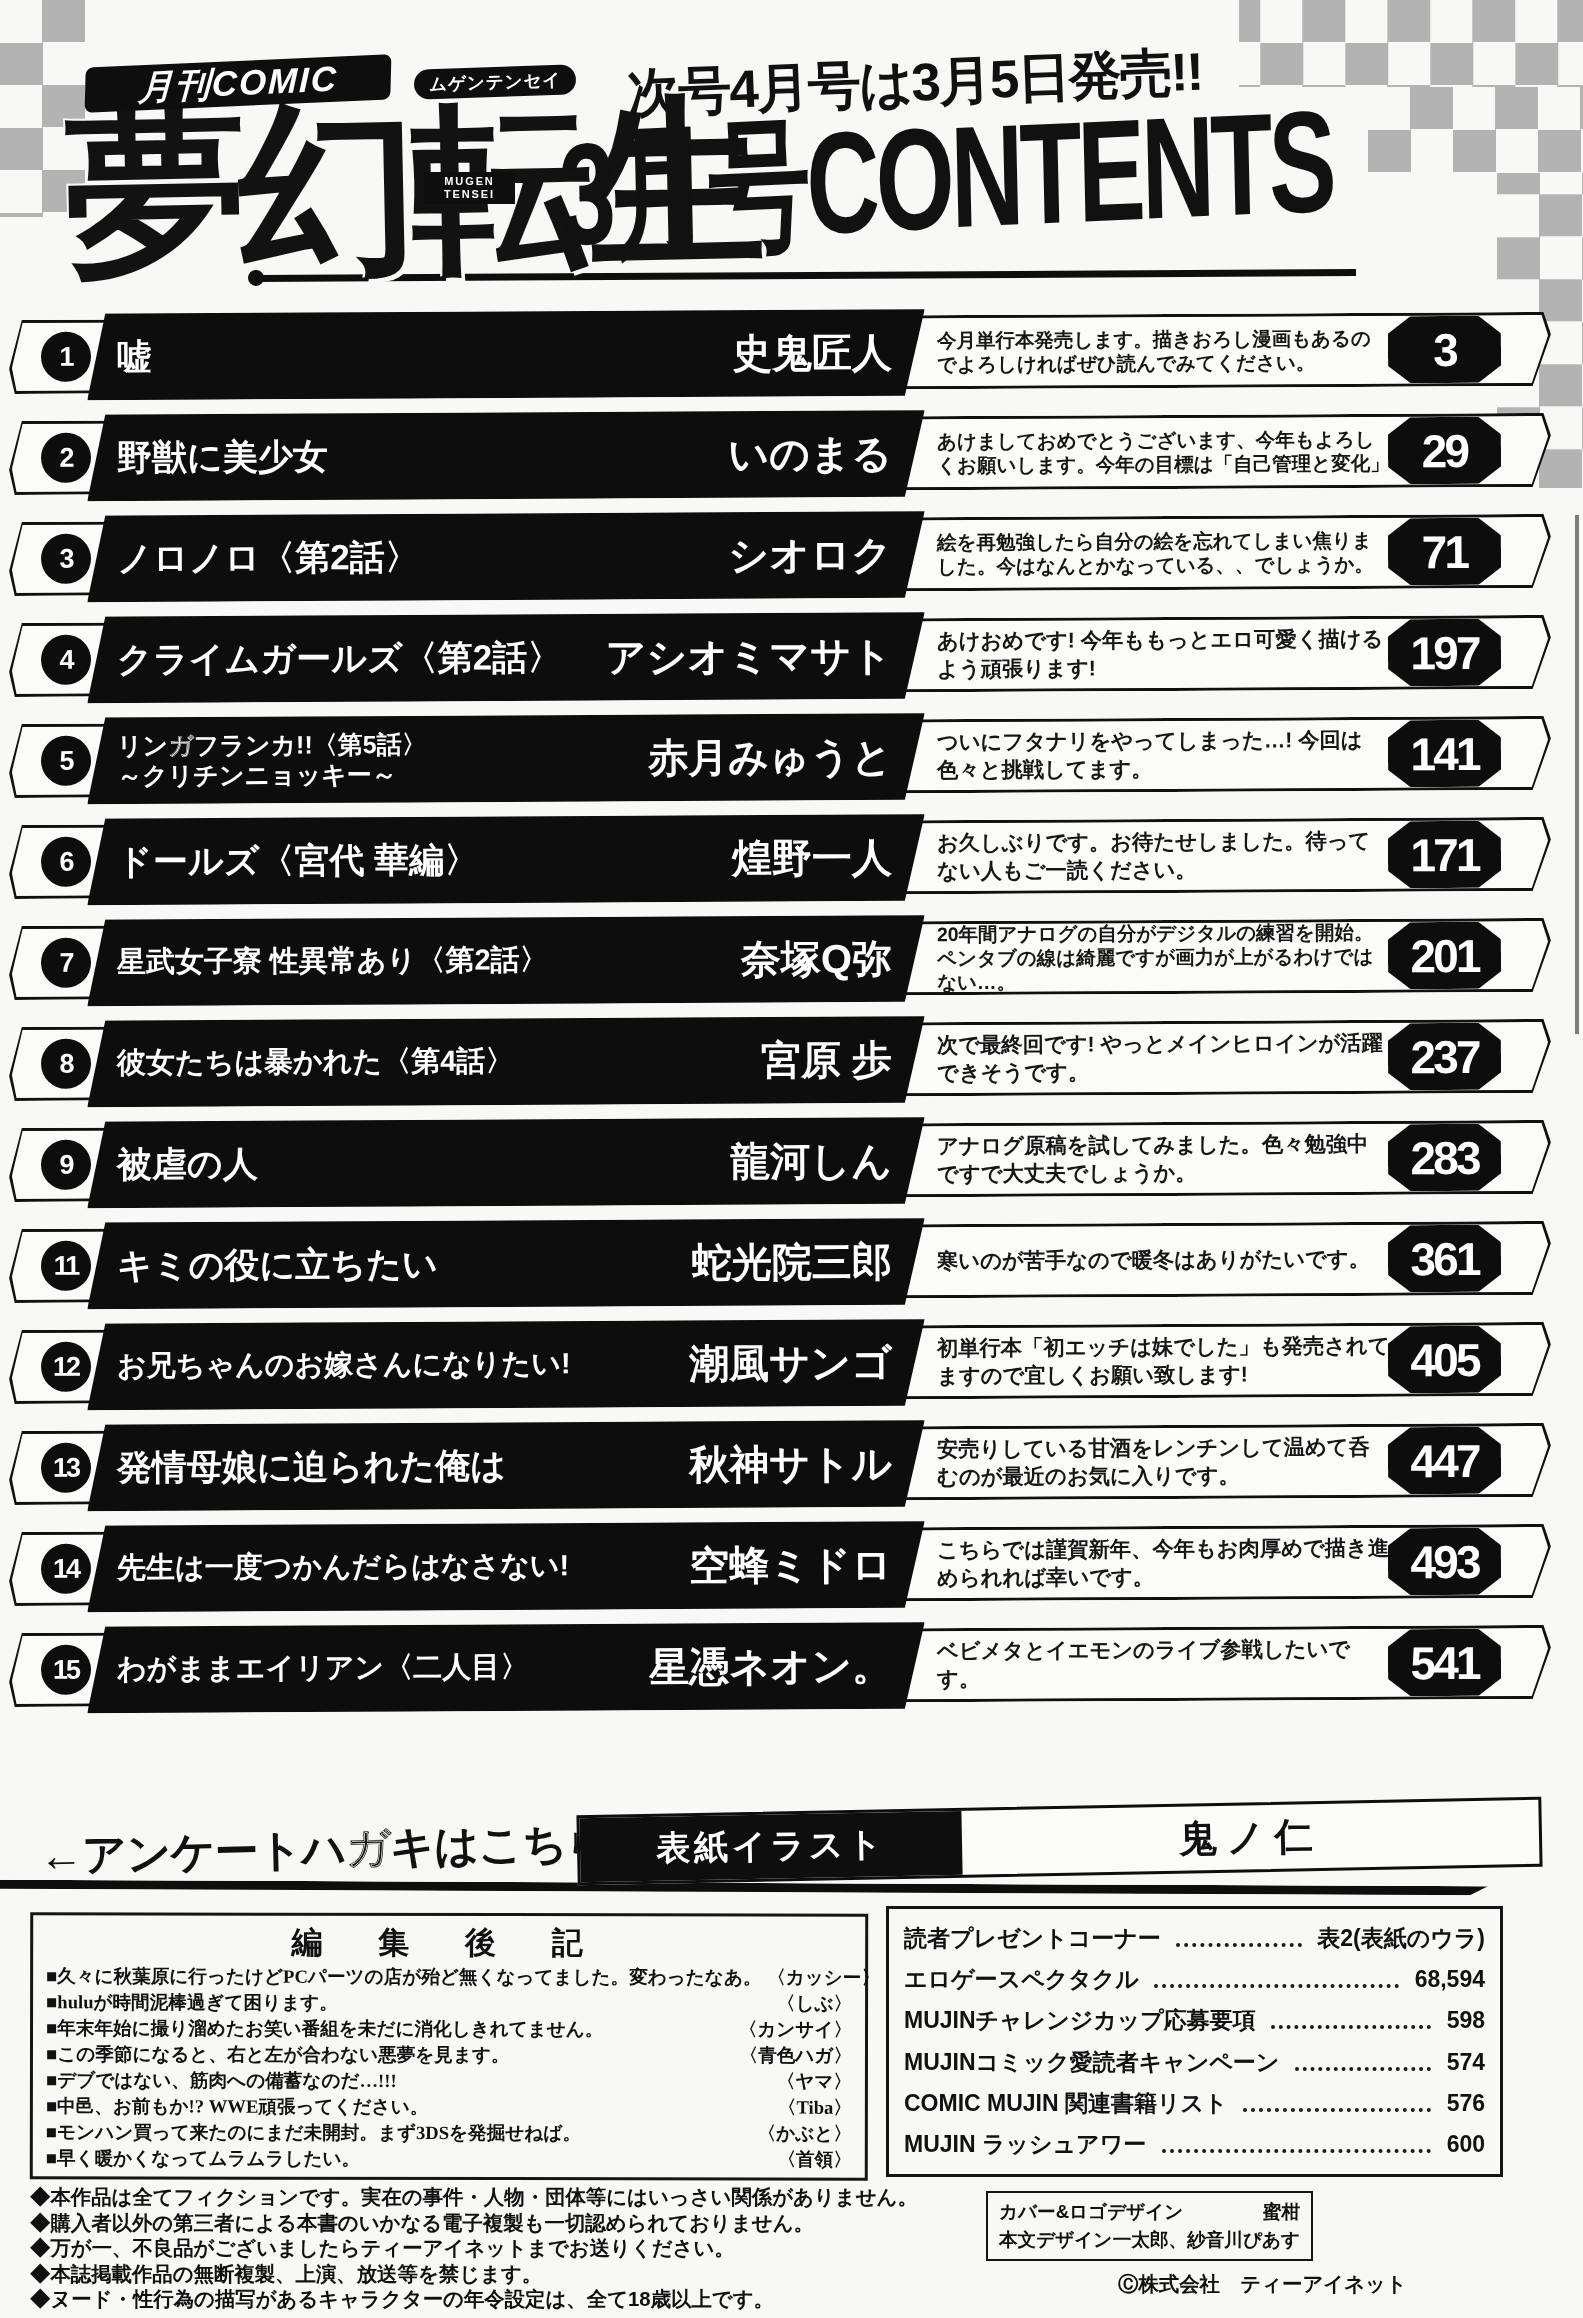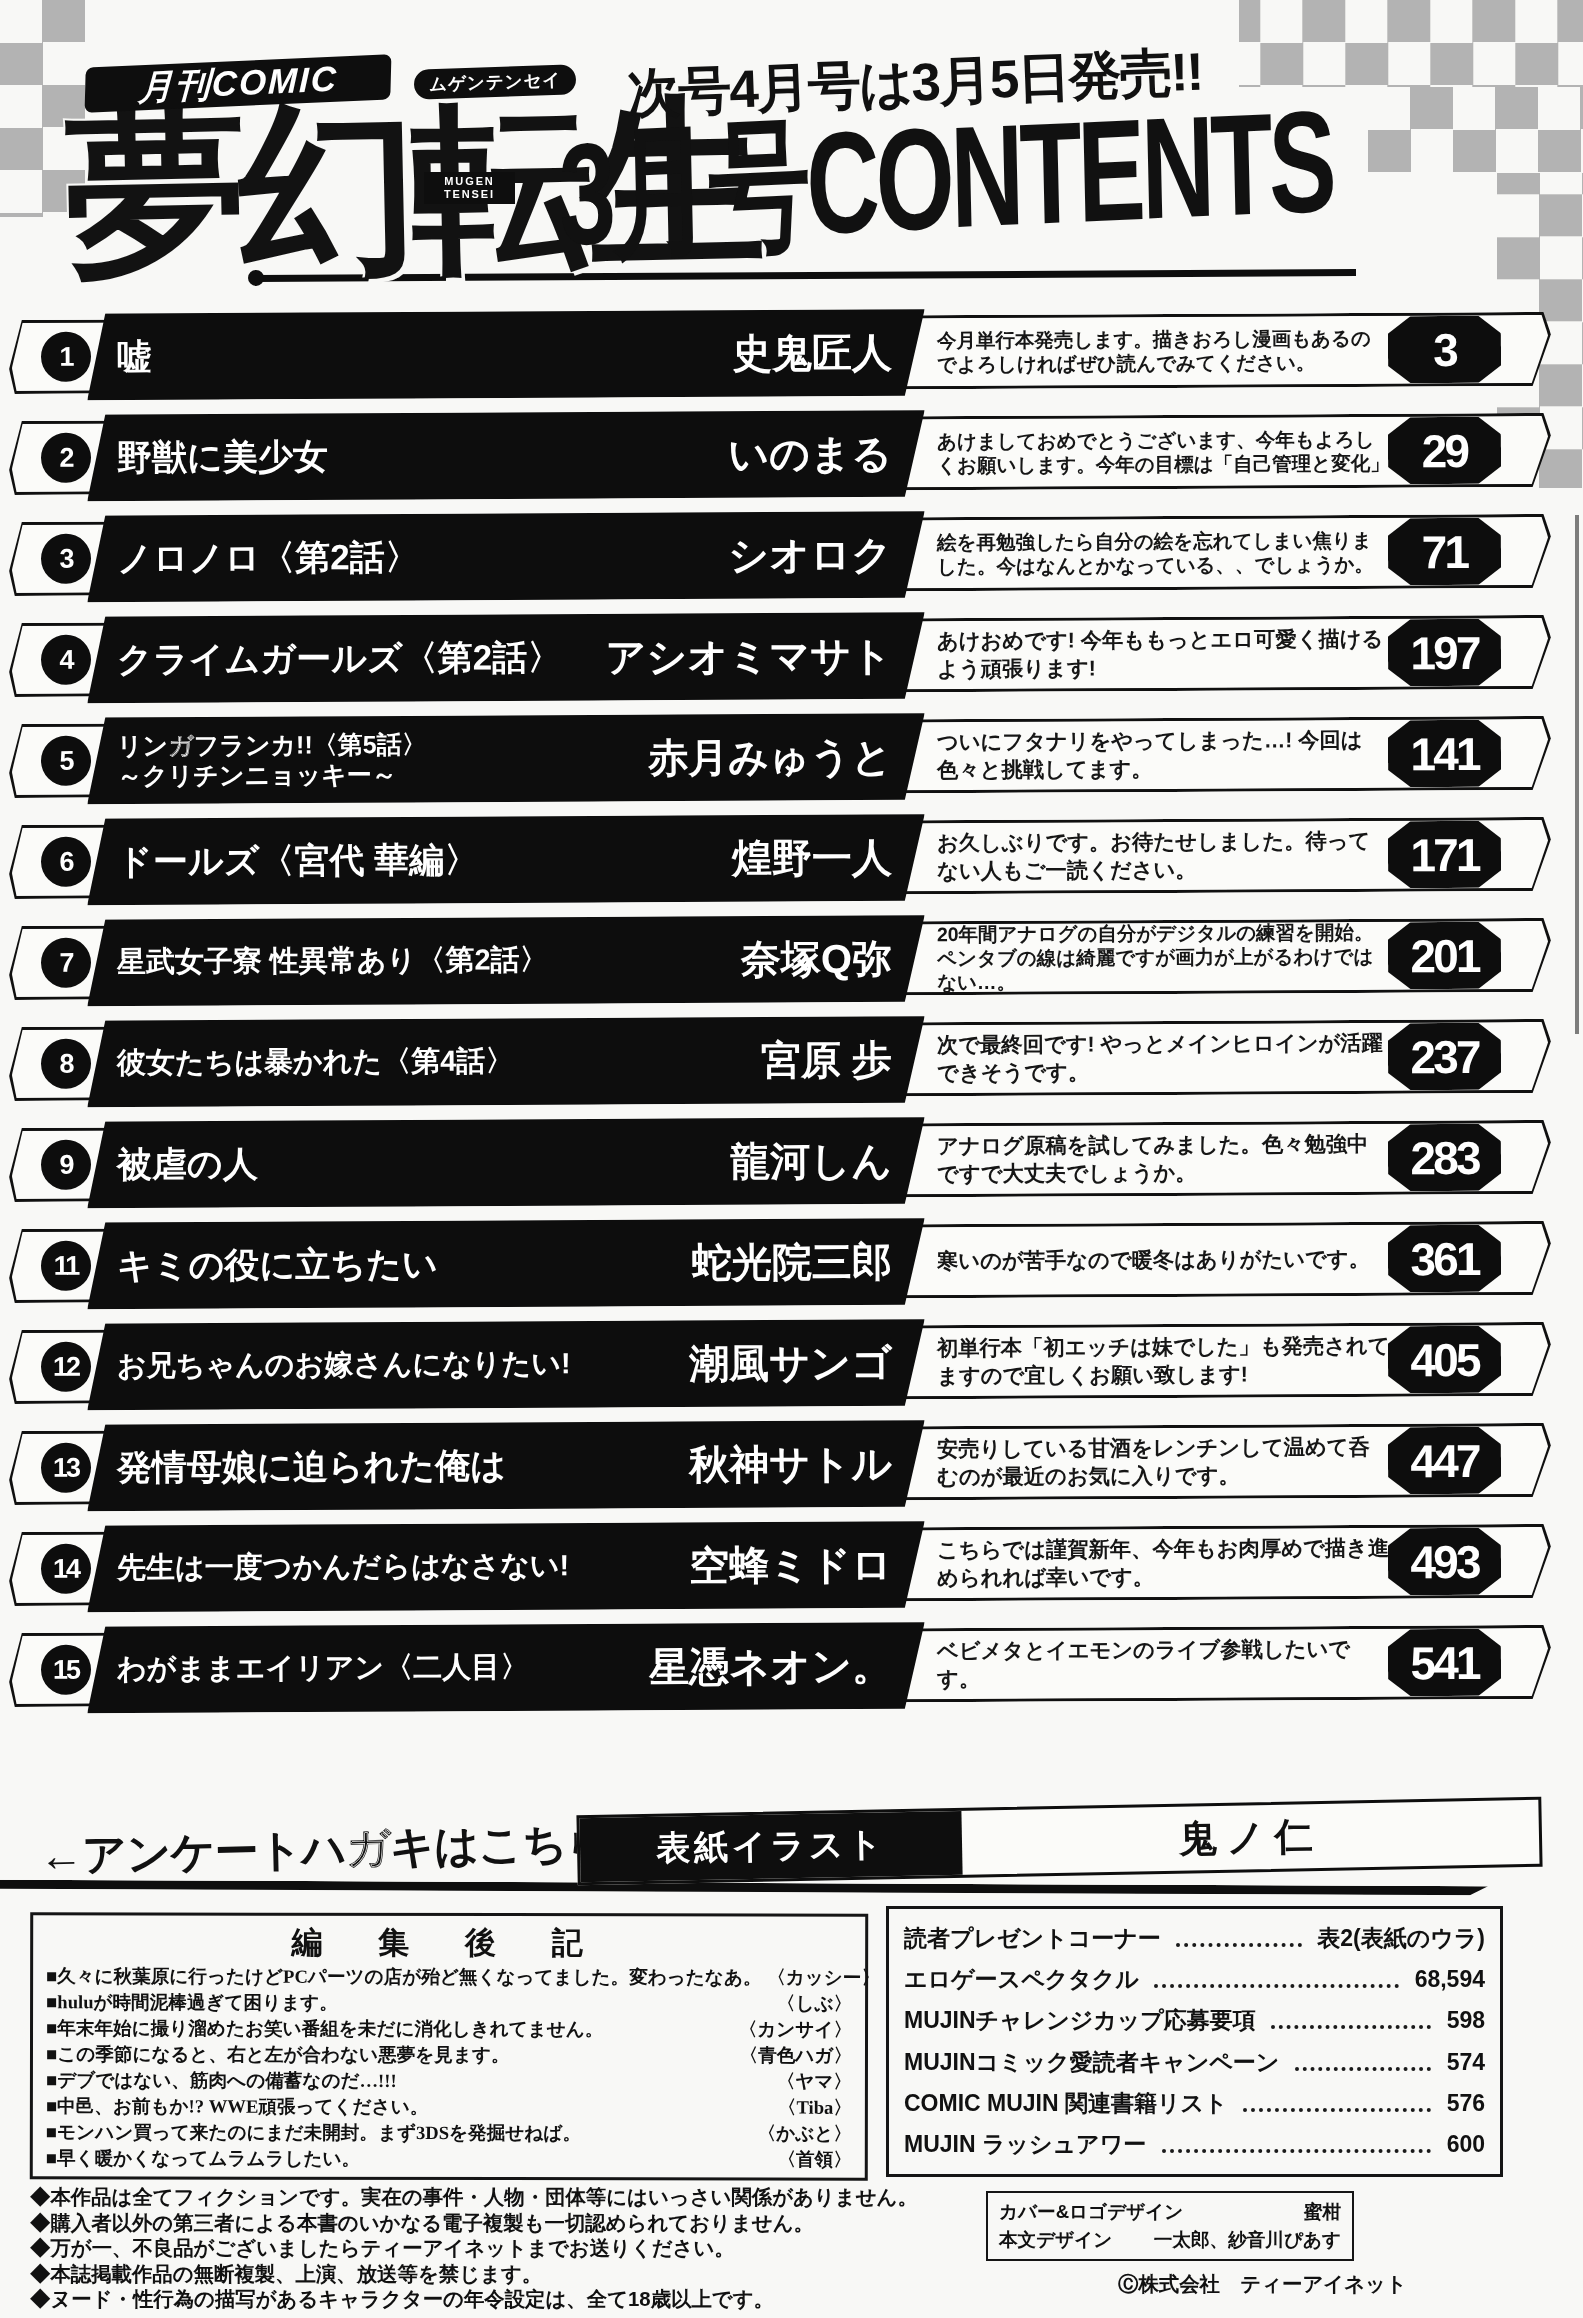--- a/index.html
+++ b/index.html
@@ -78,21 +78,21 @@
   .note-sig{flex-shrink:0;margin-left:5.6px;}
   
   .notices{position:absolute;left:30px;top:2185px;width:863px;}
   .notice{font-size:20.4px;line-height:25.6px;font-weight:bold;white-space:nowrap;}
   
   .infobox{position:absolute;left:886px;top:1906px;width:617px;height:271px;border:3.7px solid #151515;
            box-sizing:border-box;background:#f8f8f6;padding:9.3px 15px;display:flex;flex-direction:column;justify-content:space-around;}
   .info-row{display:flex;align-items:center;font-size:23px;font-weight:bold;white-space:nowrap;gap:8px;}
   .info-leader{flex:1;border-bottom:4.6px dotted #1a1a1a;height:42%;margin:0 7.4px;min-width:18.6px;}
   
-  .creditsbox{position:absolute;left:986px;top:2191px;width:368px;height:70px;border:2.8px solid #151515;
+  .creditsbox{position:absolute;left:986px;top:2191px;width:327px;height:70px;border:2.8px solid #151515;
               box-sizing:border-box;background:#f8f8f6;padding:4.6px 11px;display:flex;flex-direction:column;justify-content:space-around;}
   .credit-row{display:flex;justify-content:space-between;align-items:baseline;font-size:18.6px;font-weight:bold;white-space:nowrap;}
   .copyright{position:absolute;left:1118px;top:2270px;font-size:20.4px;font-weight:bold;white-space:nowrap;}
 </style>
 </head>
 <body>
 
 <div class="page">
 
   <div class="checker tl"></div>

